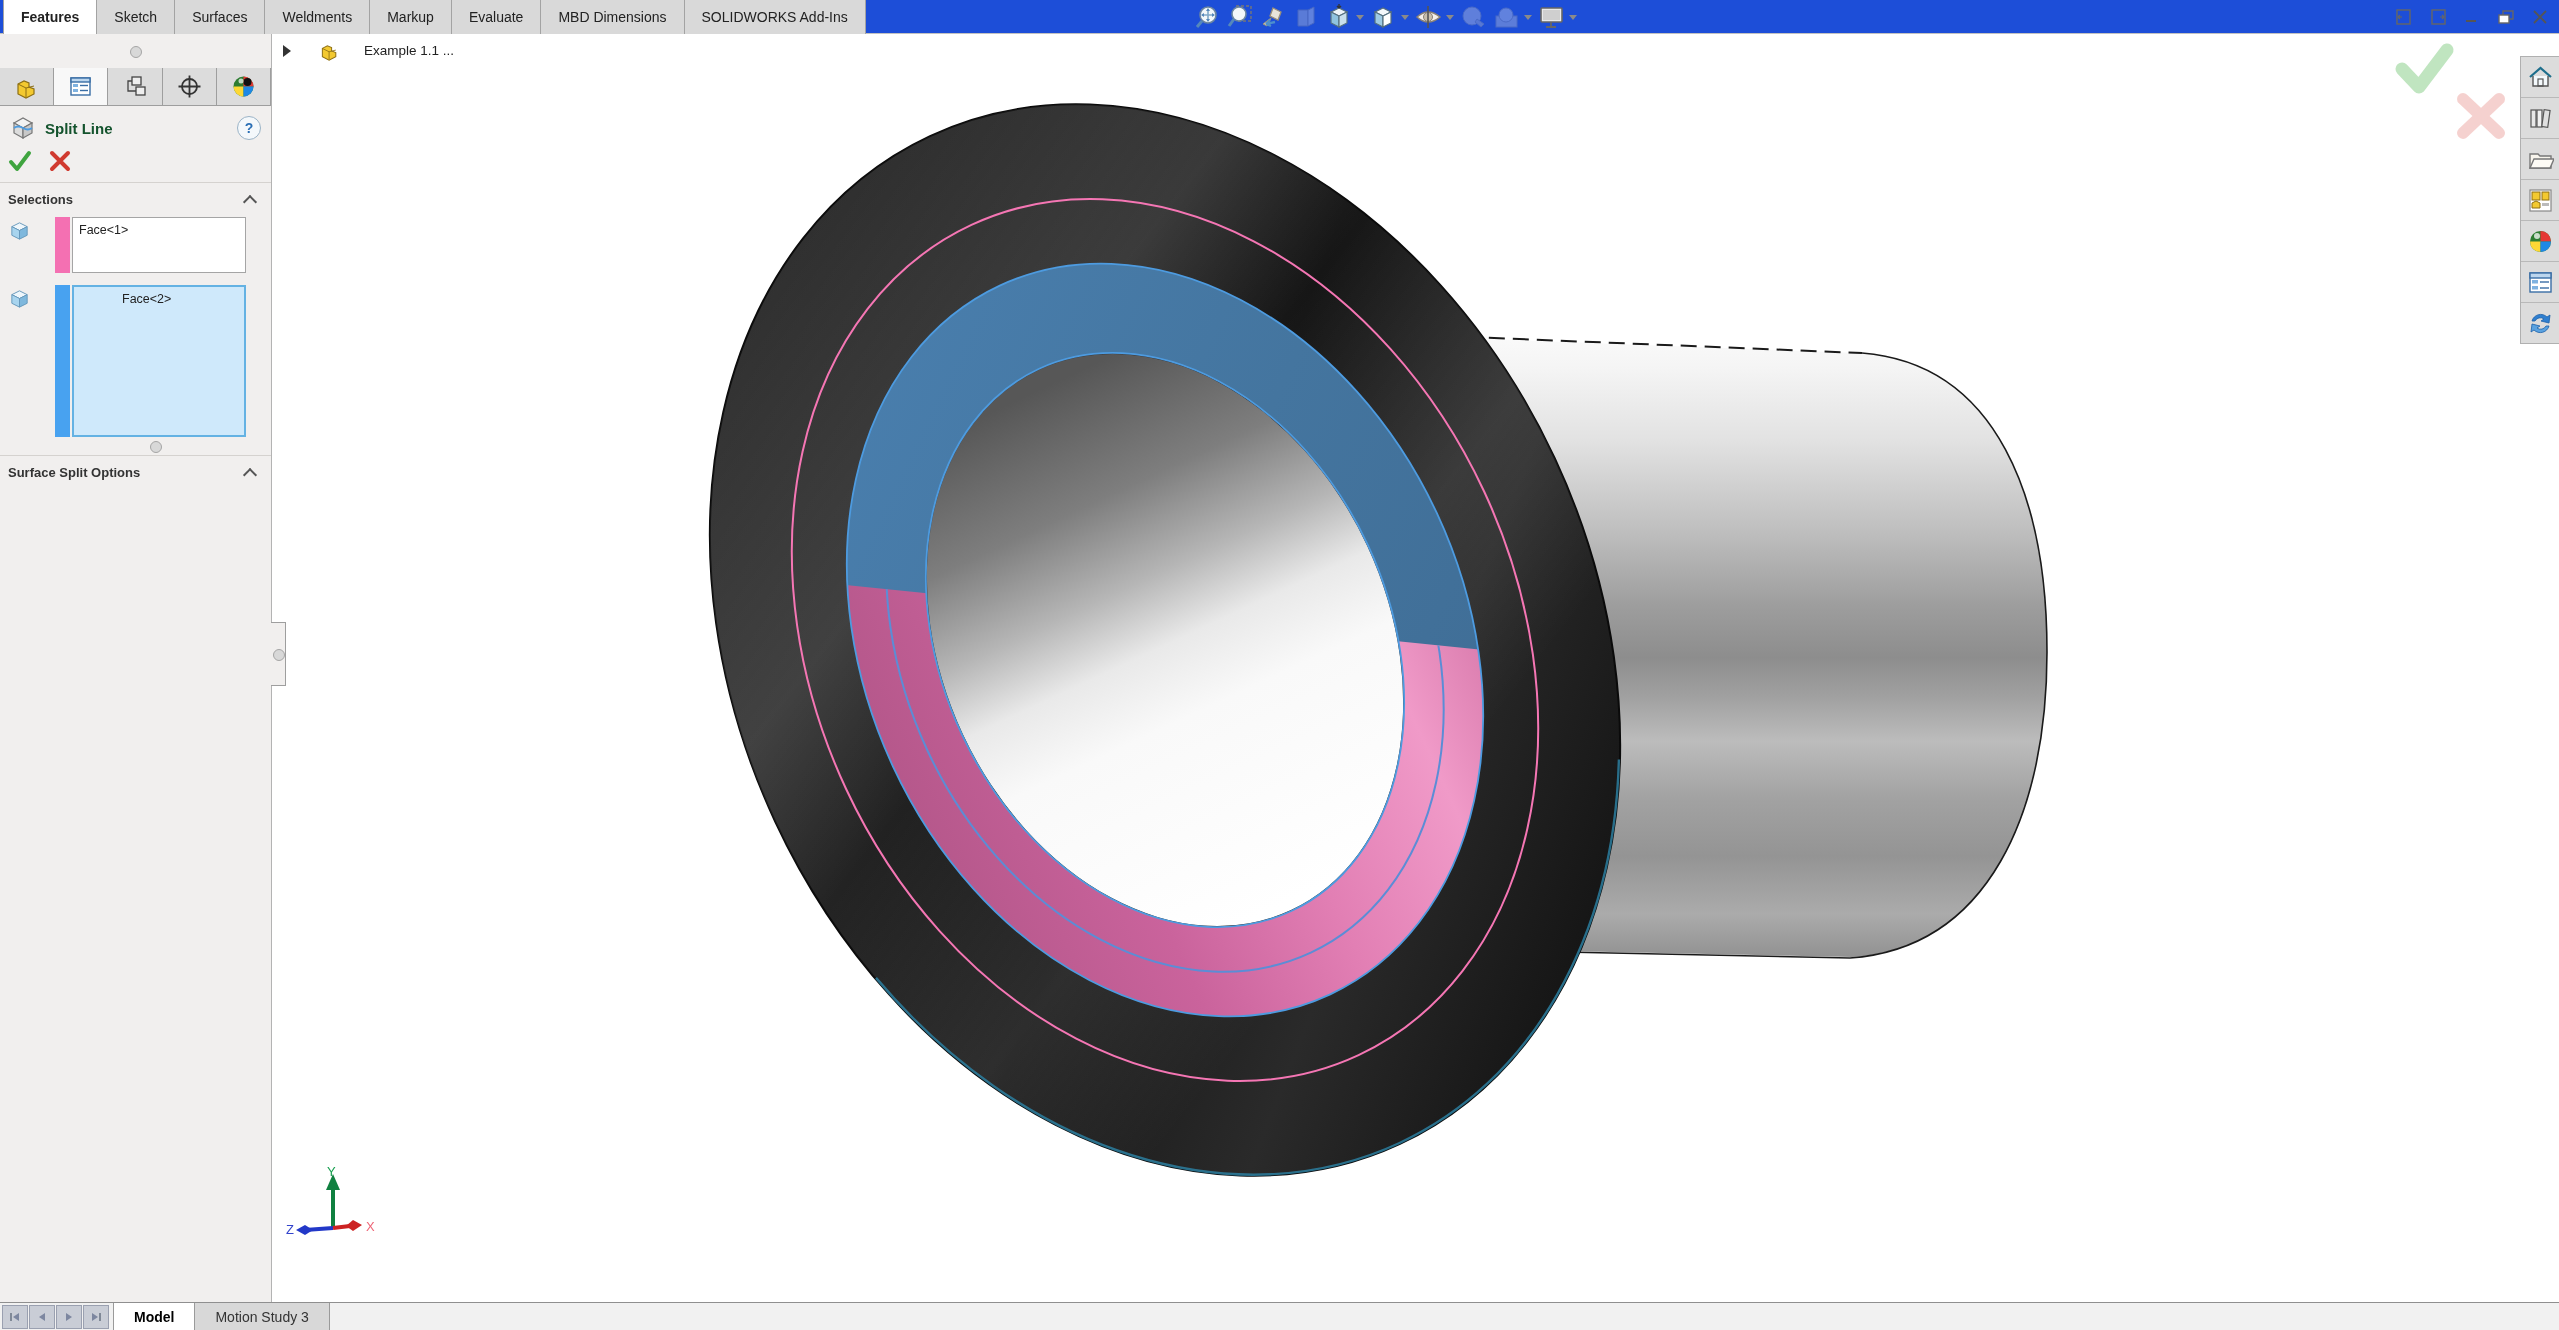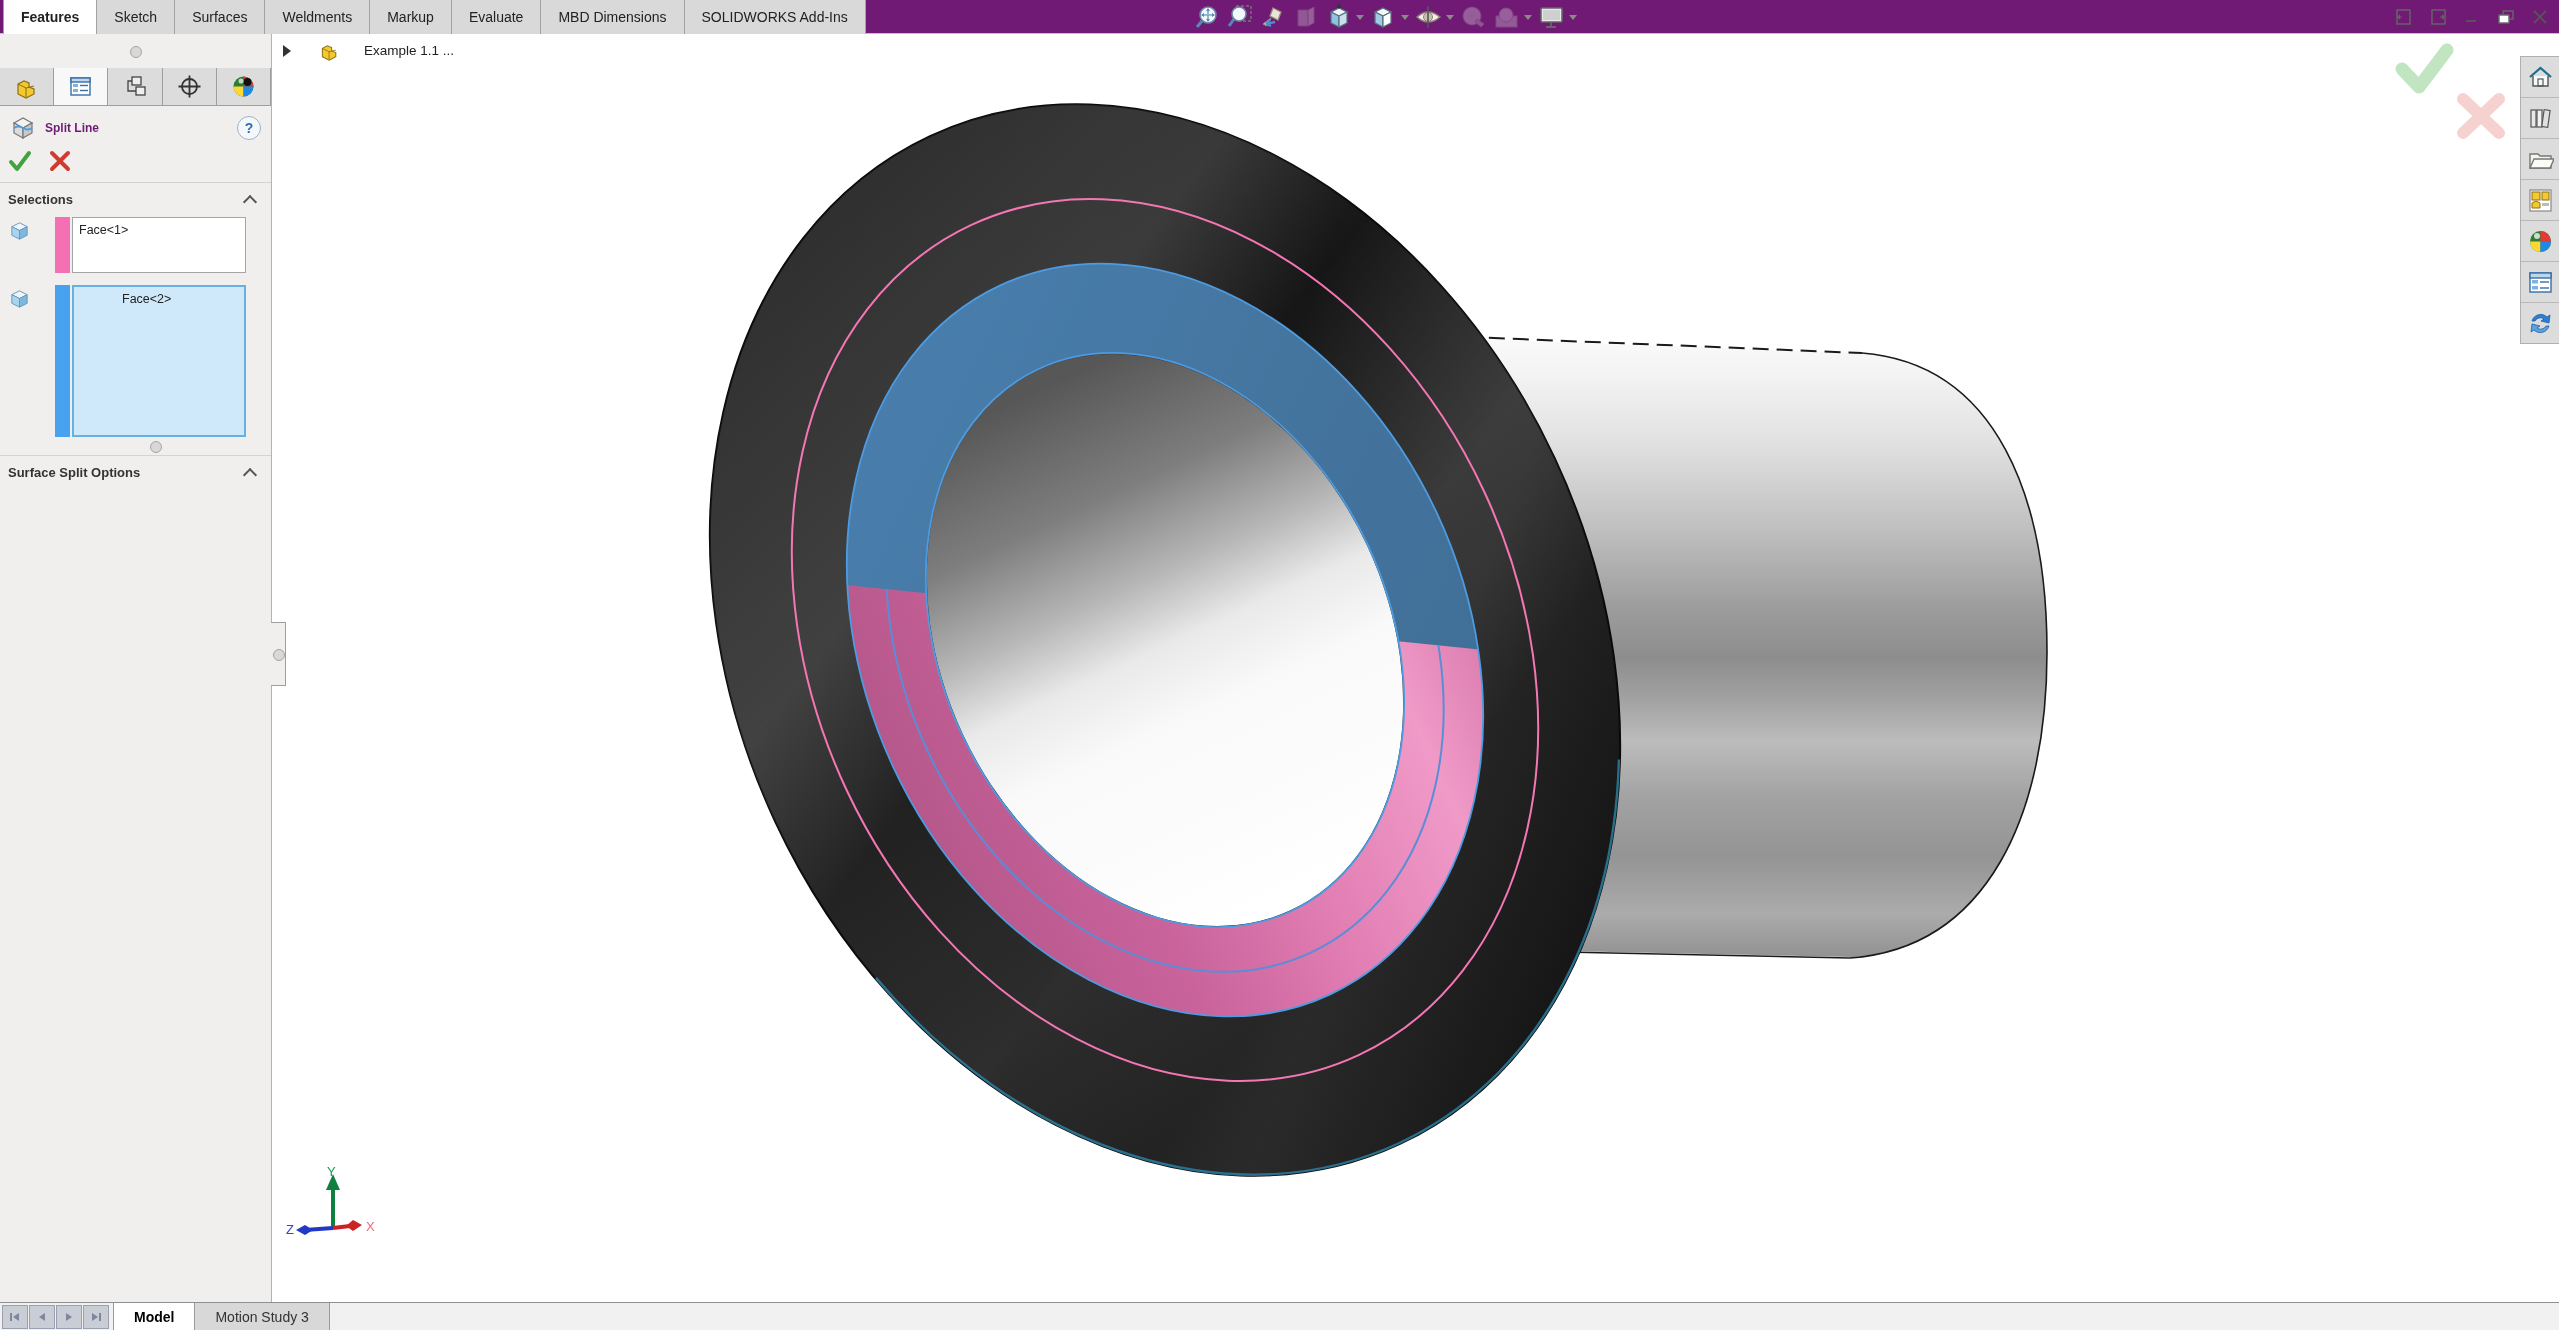--- a/index.html
+++ b/index.html
@@ -1,21 +1,21 @@
 <!DOCTYPE html>
 <html><head>
 <meta charset="utf-8">
 <style>
   html,body{margin:0;padding:0;background:#888;}
   .screen{position:relative;width:2559px;height:1330px;background:#ffffff;overflow:hidden;
           font-family:"Liberation Sans",sans-serif;color:#222;}
   svg{display:block;}
 
   
-  .topbar{position:absolute;left:0;top:0;width:2559px;height:34px;background:#701a75;
+  .topbar{position:absolute;left:0;top:0;width:2559px;height:34px;background:#1d4ed8;
           border-bottom:1px solid #c2c2c2;box-sizing:border-box;z-index:30;}
   .ribbon-tabs{position:absolute;left:3px;top:0;height:34px;display:flex;}
   .rtab{display:flex;align-items:center;padding:0 17px;font-size:14px;color:#222;
         background:#d9d9d9;border-right:1px solid #a3a3a3;height:34px;box-sizing:border-box;cursor:default;}
   .rtab.active{background:#ffffff;font-weight:bold;border-left:1px solid #a3a3a3;}
   
   .hud{position:absolute;left:1190px;top:0;height:34px;display:flex;align-items:center;}
   .hbtn{display:flex;align-items:center;height:34px;padding:0 3px;}
   .hbtn svg{width:27px;height:27px;}
   .hbtn.disabled svg{opacity:.33;filter:grayscale(1);}
@@ -31,21 +31,21 @@
   .panel-topgrip{height:34px;position:relative;}
   .grip-dot{position:absolute;left:130px;top:12px;width:10px;height:10px;border-radius:50%;
             background:#d8d8d8;border:1px solid #a5a5a5;}
   .pm-tabs{display:flex;height:37px;border-bottom:1px solid #9e9e9e;}
   .pm-tab{flex:1;display:flex;align-items:center;justify-content:center;background:#dcdcdc;
           border-right:1px solid #9e9e9e;box-sizing:border-box;}
   .pm-tab.active{background:#f8f8f8;}
   .pm-tab svg{width:25px;height:25px;}
   .pm-title{display:flex;align-items:center;padding:9px 10px 7px 10px;}
   .pm-title svg.feat{width:26px;height:26px;margin-right:9px;}
-  .pm-title .ttl{font-size:12px;font-weight:bold;color:#701a75;flex:1;}
+  .pm-title .ttl{font-size:15px;font-weight:bold;color:#14532d;flex:1;}
   .help{width:22px;height:22px;border-radius:50%;border:1px solid #9bb3c6;color:#2b6fb5;
         font-weight:bold;font-size:14px;display:flex;align-items:center;justify-content:center;background:#f4f8fb;}
   .okrow{display:flex;gap:16px;padding:2px 10px 10px 8px;}
   .okrow svg{width:24px;height:22px;}
   .sep{border-top:1px solid #d5d2cf;margin:0;}
   .grp-hdr{display:flex;align-items:center;padding:9px 10px 6px 8px;font-size:13px;font-weight:bold;color:#333;}
   .grp-hdr .sp{flex:1;}
   .chev{width:8px;height:8px;border:solid #555;border-width:2px 2px 0 0;transform:rotate(-45deg);margin-right:6px;margin-top:4px;}
   .selrow{position:relative;margin:4px 0 12px 0;}
   .selrow .cube{position:absolute;left:8px;top:2px;width:23px;height:23px;}

